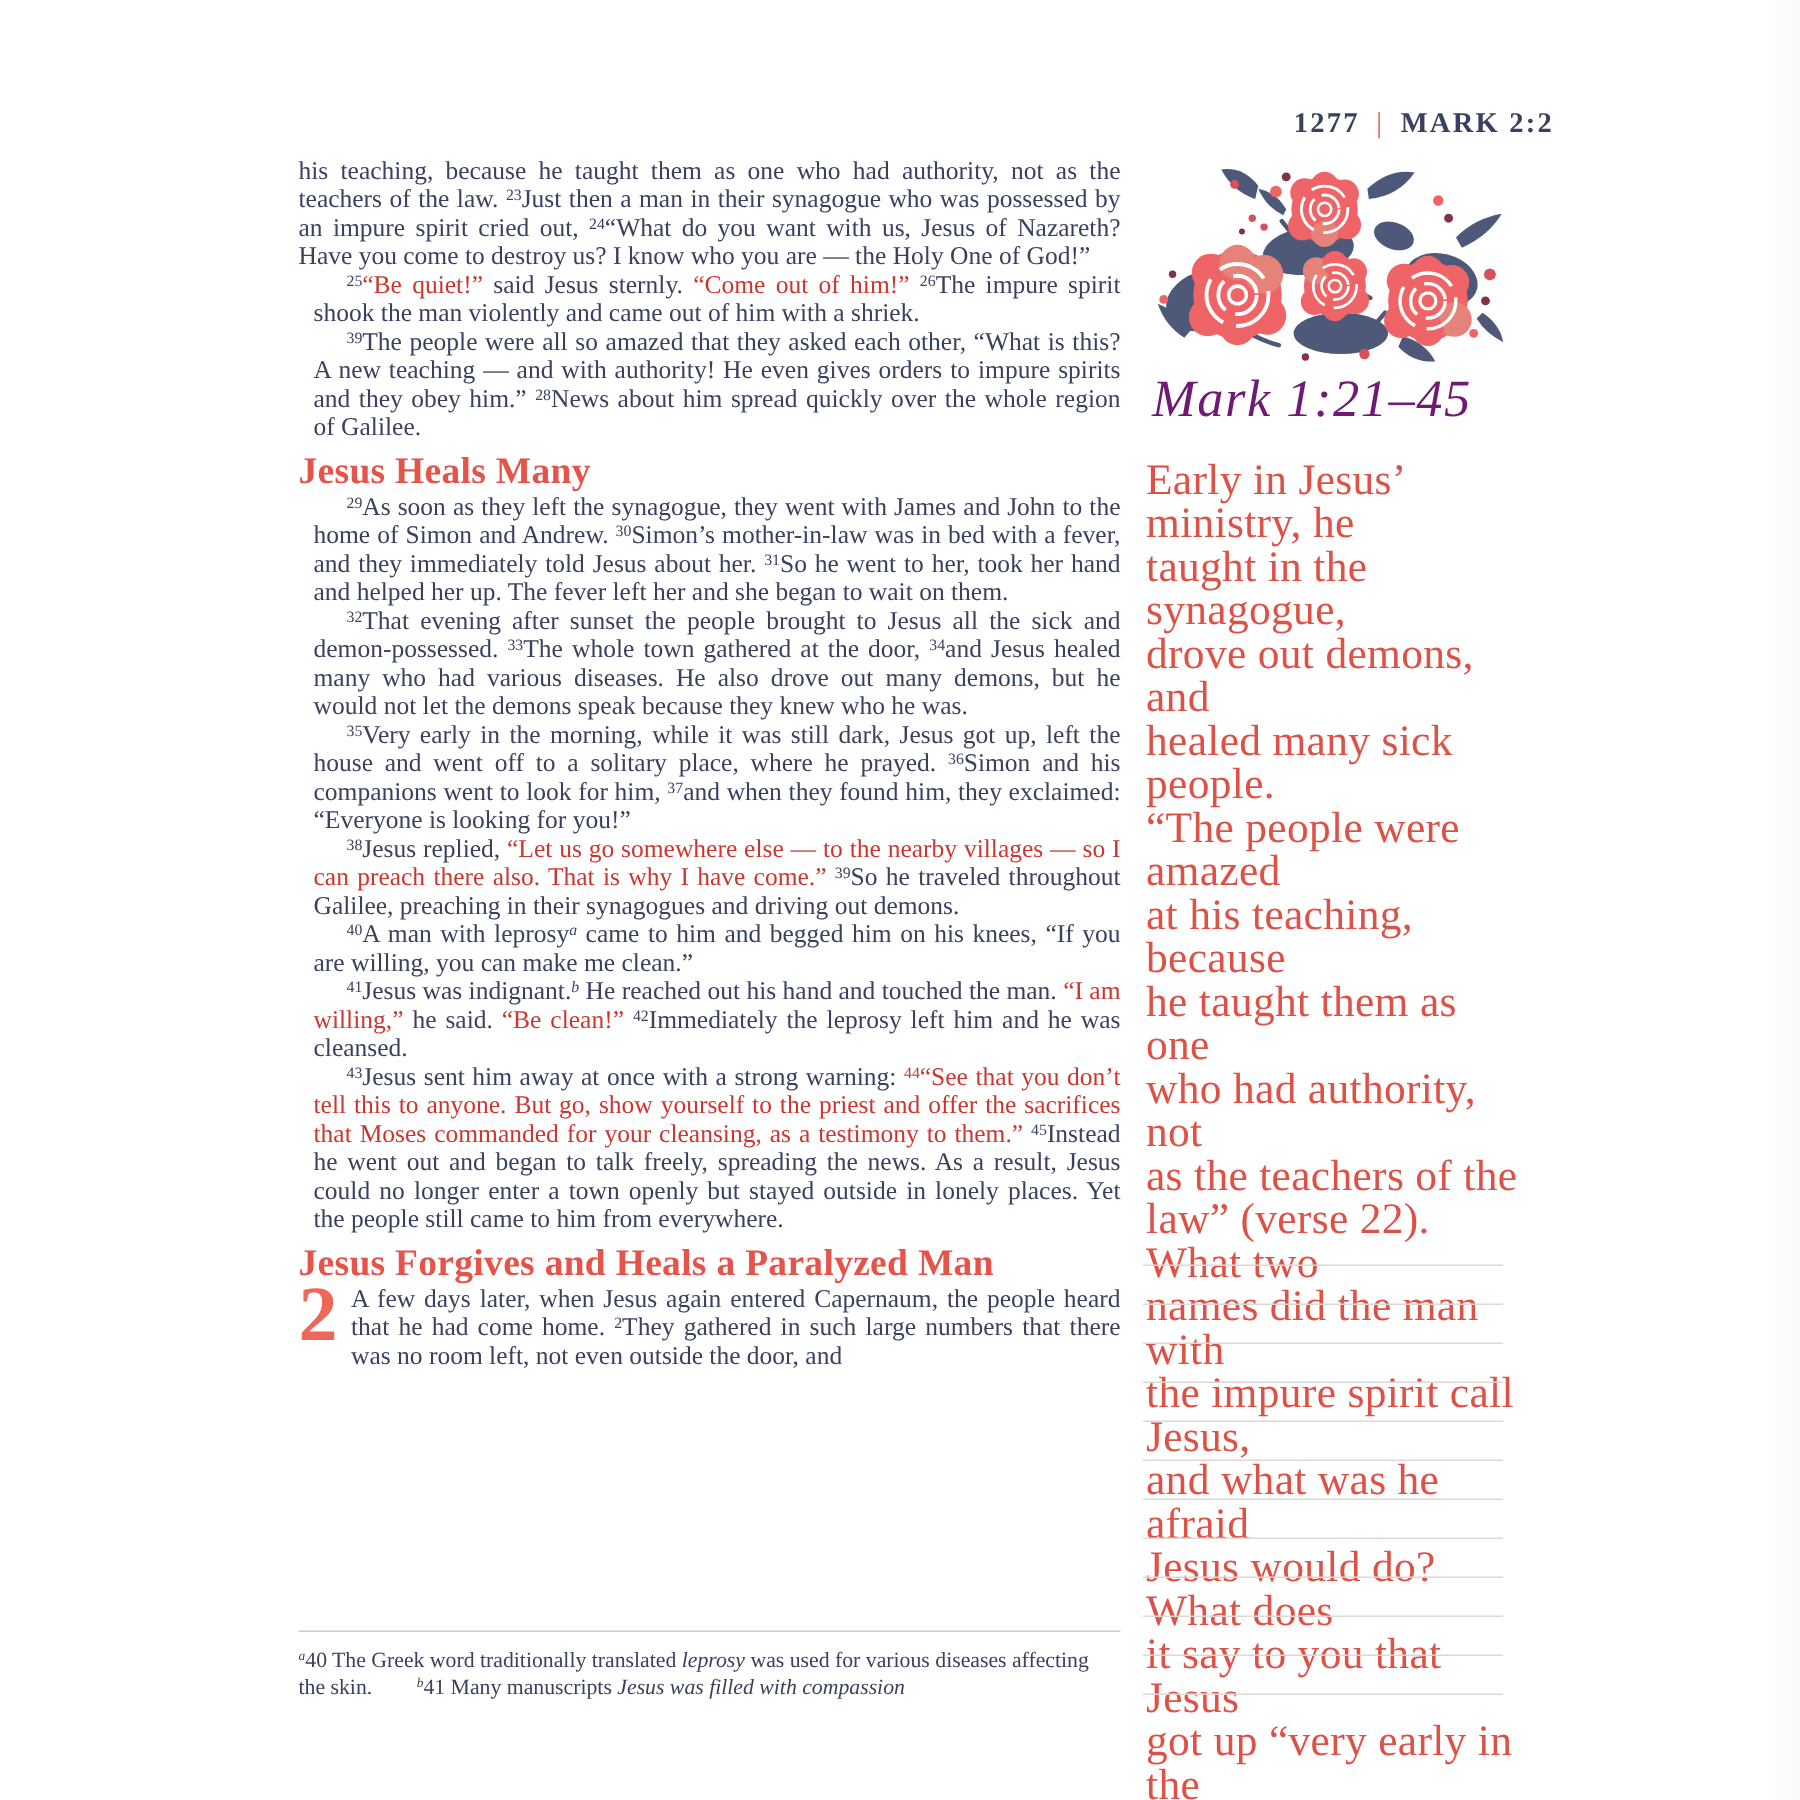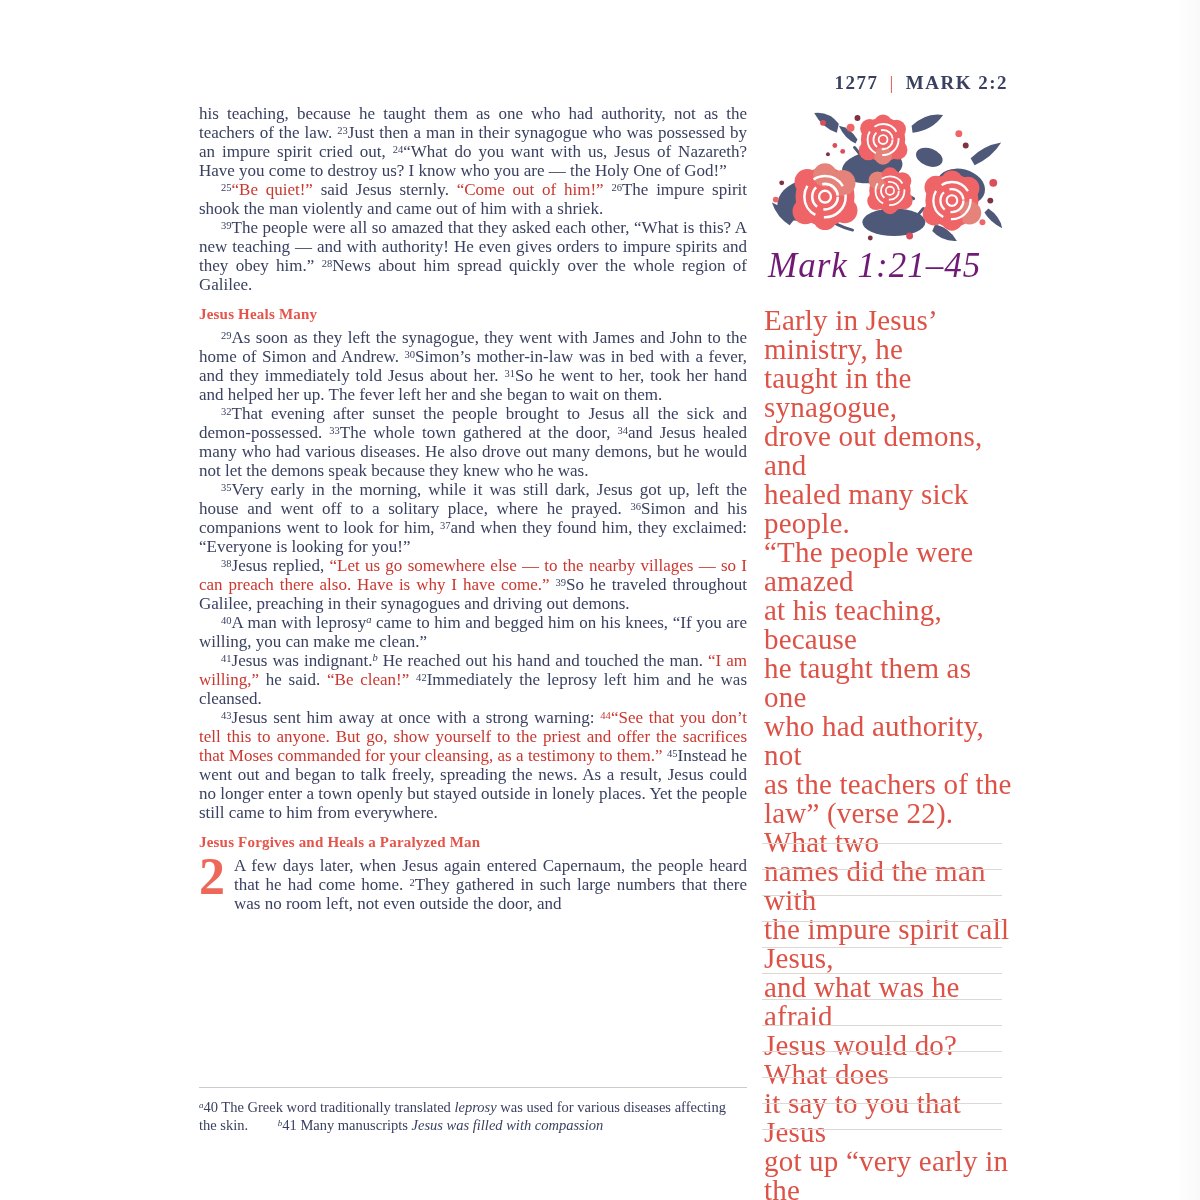--- a/index.html
+++ b/index.html
@@ -15,32 +15,32 @@
     --rule:#ddd8d3;
   }
   html,body{margin:0;padding:0;background:#ffffff;}
   .page{
     position:relative;width:1200px;height:1200px;background:#ffffff;overflow:hidden;
     font-family:"Liberation Serif", serif;color:var(--navy);
   }
   
   .page-header{
     position:absolute;top:72px;left:0;width:1008px;text-align:right;
-    font-size:19px;letter-spacing:1.5px;color:var(--navy);font-weight:600;
+    font-size:19px;letter-spacing:1.5px;color:var(--navy);font-weight:600;padding-left:28px;
   }
   .page-header .sep{color:var(--heading-red);font-weight:400;padding:0 11px;}
   
   .scripture-col{
     position:absolute;left:199px;top:104px;width:548px;
     font-size:17px;line-height:19px;text-align:justify;
   }
   .scripture-col p{margin:0;}
-  .scripture-col p.indent{text-indent:22px;}
+  .scripture-col p.indent{text-indent:22px;margin-left:10px;}
   .section-heading{
-    margin:10px 0 3px 0;font-size:15px;line-height:21px;font-weight:600;
+    margin:10px 0 3px 0;font-size:25px;line-height:21px;font-weight:600;
     color:var(--heading-red);text-align:left;letter-spacing:0.2px;
   }
   .red{color:var(--red);}
   .sup{font-size:0.62em;vertical-align:0.42em;line-height:0;}
   .fletter{font-size:0.62em;vertical-align:0.45em;font-style:italic;line-height:0;}
   .ital{font-style:italic;}
   .chapter-p .dropcap{
     float:left;font-size:52px;line-height:38px;font-weight:700;color:#ee685a;
     margin:2px 9px 0 0;
   }
@@ -85,21 +85,21 @@
   </div>
 
   <div class="scripture-col">
       <p class=""><span>his teaching, because he taught them as one who had authority, not as the teachers of the law. </span><span class="sup">23</span><span>Just then a man in their synagogue who was possessed by an impure spirit cried out, </span><span class="sup">24</span><span>“What do you want with us, Jesus of Nazareth? Have you come to destroy us? I know who you are — the Holy One of God!”</span></p>
       <p class="indent"><span class="sup">25</span><span class="red">“Be quiet!”</span><span> said Jesus sternly. </span><span class="red">“Come out of him!”</span><span> </span><span class="sup">26</span><span>The impure spirit shook the man violently and came out of him with a shriek.</span></p>
       <p class="indent"><span class="sup">39</span><span>The people were all so amazed that they asked each other, “What is this? A new teaching — and with authority! He even gives orders to impure spirits and they obey him.” </span><span class="sup">28</span><span>News about him spread quickly over the whole region of Galilee.</span></p>
       <h3 class="section-heading">Jesus Heals Many</h3>
       <p class="indent"><span class="sup">29</span><span>As soon as they left the synagogue, they went with James and John to the home of Simon and Andrew. </span><span class="sup">30</span><span>Simon’s mother-in-law was in bed with a fever, and they immediately told Jesus about her. </span><span class="sup">31</span><span>So he went to her, took her hand and helped her up. The fever left her and she began to wait on them.</span></p>
       <p class="indent"><span class="sup">32</span><span>That evening after sunset the people brought to Jesus all the sick and demon-possessed. </span><span class="sup">33</span><span>The whole town gathered at the door, </span><span class="sup">34</span><span>and Jesus healed many who had various diseases. He also drove out many demons, but he would not let the demons speak because they knew who he was.</span></p>
       <p class="indent"><span class="sup">35</span><span>Very early in the morning, while it was still dark, Jesus got up, left the house and went off to a solitary place, where he prayed. </span><span class="sup">36</span><span>Simon and his companions went to look for him, </span><span class="sup">37</span><span>and when they found him, they exclaimed: “Everyone is looking for you!”</span></p>
-      <p class="indent"><span class="sup">38</span><span>Jesus replied, </span><span class="red">“Let us go somewhere else — to the nearby villages — so I can preach there also. Have is why I have come.”</span><span> </span><span class="sup">39</span><span>So he traveled throughout Galilee, preaching in their synagogues and driving out demons.</span></p>
+      <p class="indent"><span class="sup">38</span><span>Jesus replied, </span><span class="red">“Let us go somewhere else — to the nearby villages — so I can preach there also. That is why I have come.”</span><span> </span><span class="sup">39</span><span>So he traveled throughout Galilee, preaching in their synagogues and driving out demons.</span></p>
       <p class="indent"><span class="sup">40</span><span>A man with leprosy</span><span class="fletter">a</span><span> came to him and begged him on his knees, “If you are willing, you can make me clean.”</span></p>
       <p class="indent"><span class="sup">41</span><span>Jesus was indignant.</span><span class="fletter">b</span><span> He reached out his hand and touched the man. </span><span class="red">“I am willing,”</span><span> he said. </span><span class="red">“Be clean!”</span><span> </span><span class="sup">42</span><span>Immediately the leprosy left him and he was cleansed.</span></p>
       <p class="indent"><span class="sup">43</span><span>Jesus sent him away at once with a strong warning: </span><span class="sup red">44</span><span class="red">“See that you don’t tell this to anyone. But go, show yourself to the priest and offer the sacrifices that Moses commanded for your cleansing, as a testimony to them.”</span><span> </span><span class="sup">45</span><span>Instead he went out and began to talk freely, spreading the news. As a result, Jesus could no longer enter a town openly but stayed outside in lonely places. Yet the people still came to him from everywhere.</span></p>
       <h3 class="section-heading">Jesus Forgives and Heals a Paralyzed Man</h3>
       <p class=" chapter-p"><span class="dropcap">2</span><span>A few days later, when Jesus again entered Capernaum, the people heard that he had come home. </span><span class="sup">2</span><span>They gathered in such large numbers that there was no room left, not even outside the door, and</span></p>
     </div>
 
   <div class="footnote-rule"></div>
   <p class="footnotes"><span class="fletter">a</span><span>40  The Greek word traditionally translated </span><span class="ital">leprosy</span><span> was used for various diseases affecting the skin.</span><span class="fgap"> </span><span class="fletter">b</span><span>41  Many manuscripts </span><span class="ital">Jesus was filled with compassion</span></p>
 

